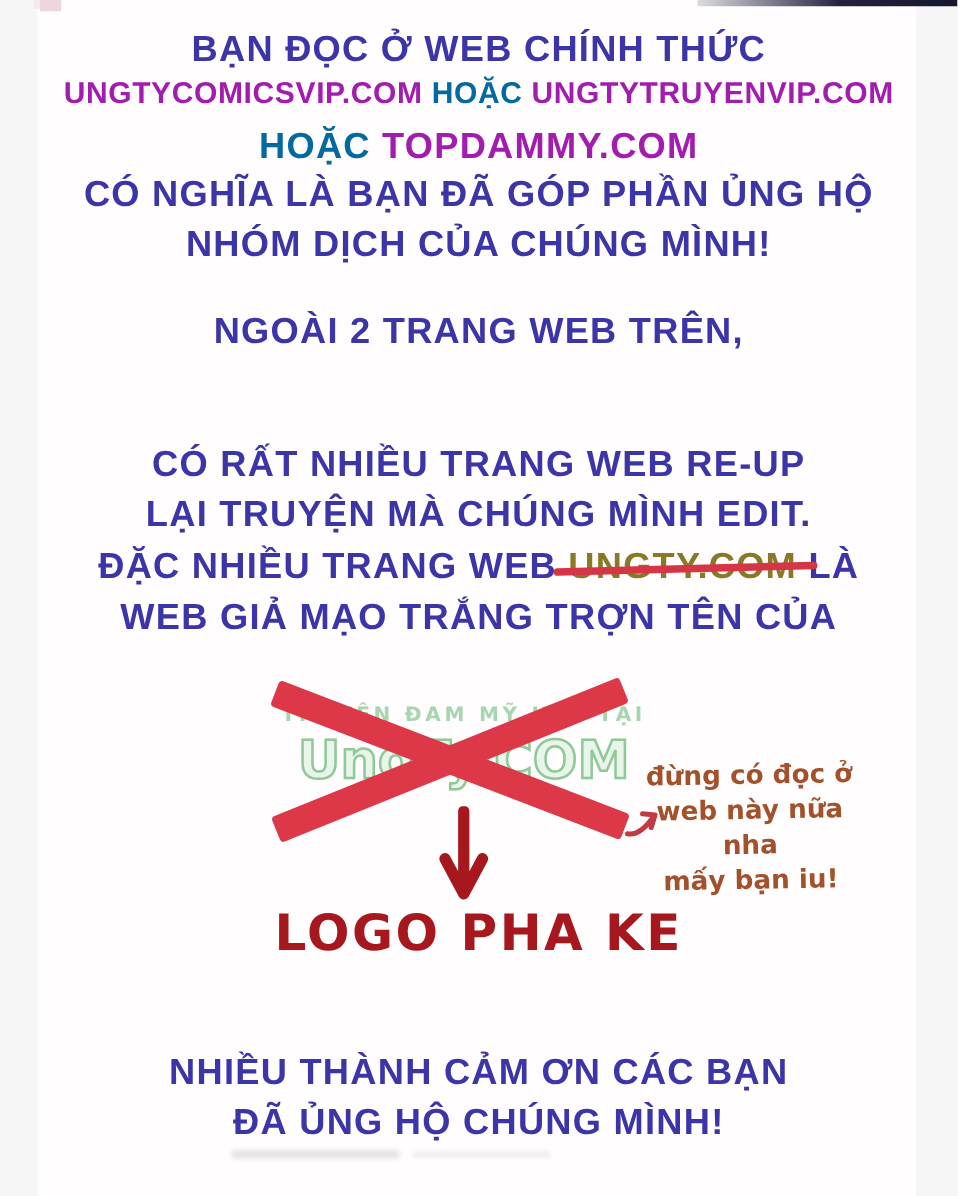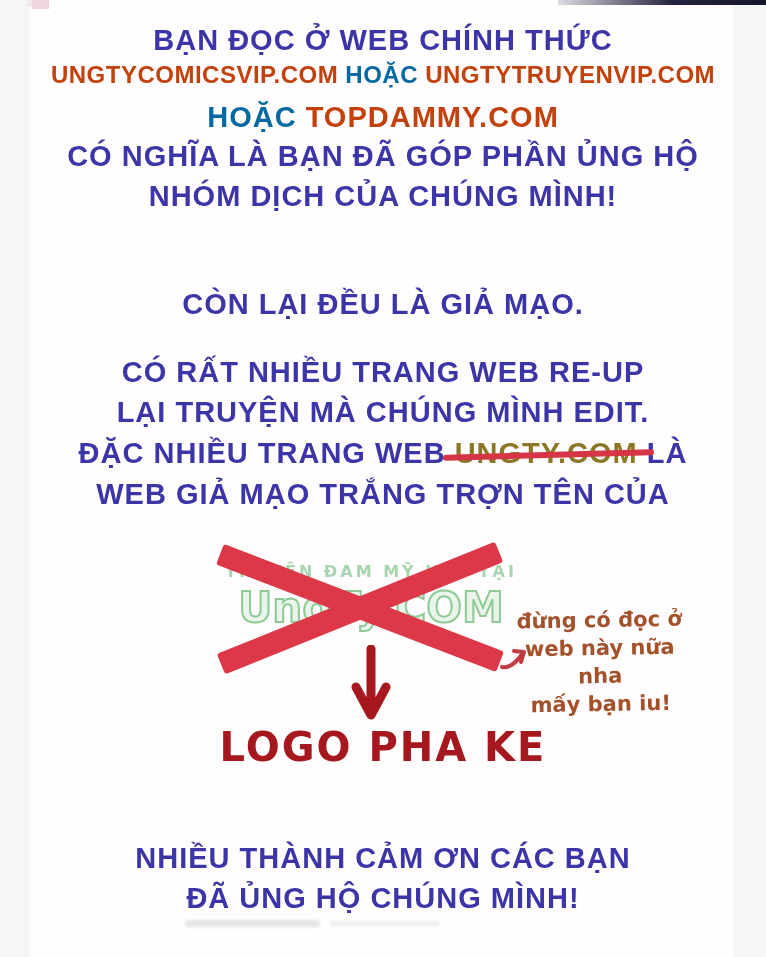--- a/index.html
+++ b/index.html
@@ -10,21 +10,21 @@
   
   .artifact-pink{position:absolute;left:32px;top:0;width:17px;height:9px;background:#eed5df;}
   .artifact-pink2{position:absolute;left:27px;top:0;width:6px;height:7px;background:#f6e9ee;}
   .artifact-navy{position:absolute;left:558px;top:0;width:208px;height:5px;
       background:linear-gradient(to right, rgba(70,70,100,0.18), #23233f 55%, #15152c);}
   
   .line{position:absolute;left:0;width:766px;text-align:center;font-weight:bold;
         letter-spacing:1px;white-space:nowrap;}
   .indigo{color:#3c35a8;}
   .bblue{color:#0369a1;}
-  .red{color:#c2410c;}
+  .red{color:#a21caf;}
   .fs-head{font-size:29px;}
   .fs-dom{font-size:24px;letter-spacing:0.5px;}
   .fs-body{font-size:29px;}
   .struck{color:#8a7827;position:relative;display:inline-block;}
   .strike-bar{position:absolute;left:-12px;right:-16px;top:46%;height:6px;
       background:#d63545;transform:rotate(-1.5deg);border-radius:3px;}
   
   .logo-block{position:absolute;left:206px;top:562px;width:330px;text-align:center;}
   .logo-tagline{font-size:16px;font-weight:bold;letter-spacing:3px;color:#a7d5ad;
       font-family:"DejaVu Sans",sans-serif;}
@@ -66,21 +66,21 @@
     <span class="bblue">HOẶC</span>
     <span class="red">UNGTYTRUYENVIP.COM</span>
   </div>
   <div class="line indigo fs-head" style="top:140px">CÓ NGHĨA LÀ BẠN ĐÃ GÓP PHẦN ỦNG HỘ</div>
   <div class="line fs-head" style="top:101px">
     <span class="bblue">HOẶC</span>
     <span class="red">TOPDAMMY.COM</span>
   </div>
   <div class="line indigo fs-head" style="top:180px">NHÓM DỊCH CỦA CHÚNG MÌNH!</div>
 
-  <div class="line indigo fs-body" style="top:288px">CÒN LẠI ĐỀU LÀ GIẢ MẠO.</div>
+  <div class="line indigo fs-body" style="top:249px">NGOÀI 2 TRANG WEB TRÊN,</div>
 
   <div class="line indigo fs-body" style="top:356px">CÓ RẤT NHIỀU TRANG WEB RE-UP</div>
   <div class="line indigo fs-body" style="top:396px">LẠI TRUYỆN MÀ CHÚNG MÌNH EDIT.</div>
   <div class="line fs-body" style="top:437px">
     <span class="indigo">ĐẶC NHIỀU TRANG WEB </span><span class="struck"><span>UNGTY.COM</span><span class="strike-bar"></span></span><span class="indigo"> LÀ</span>
   </div>
   <div class="line indigo fs-body" style="top:478px">WEB GIẢ MẠO TRẮNG TRỢN TÊN CỦA</div>
 
   <div class="logo-block">
     <div class="logo-tagline">TRUYỆN ĐAM MỸ HAY TẠI</div>

